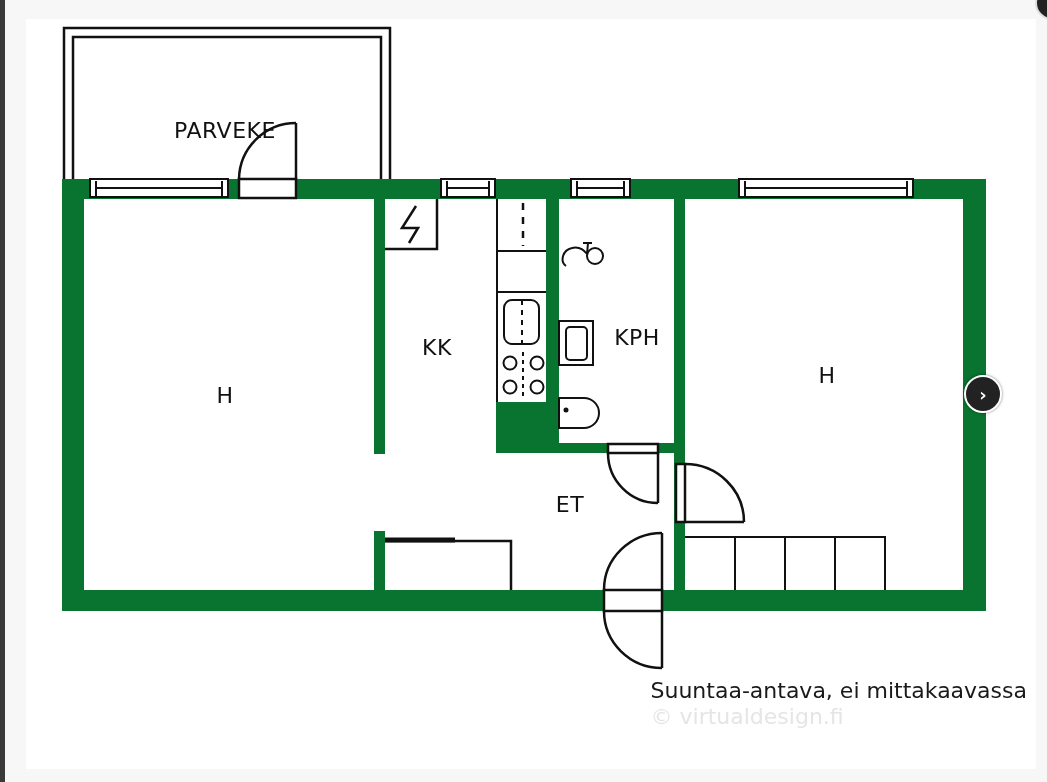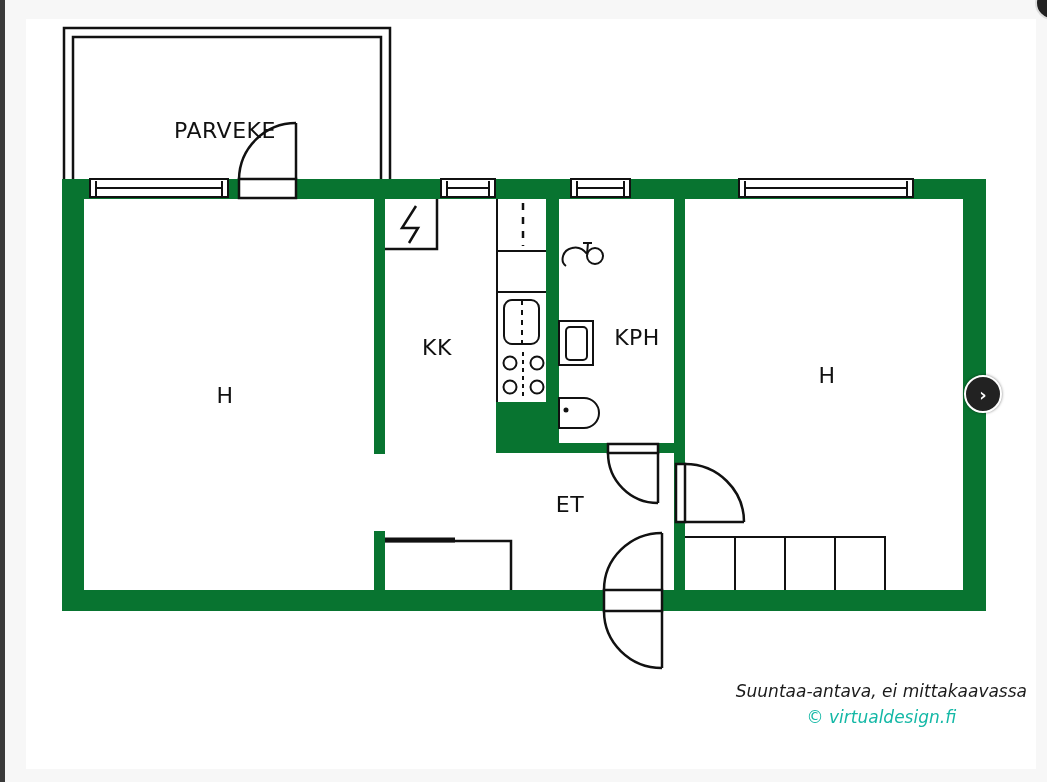--- a/index.html
+++ b/index.html
@@ -20,25 +20,25 @@
   .image-frame {
     position: absolute; left: 26px; top: 19px; width: 1010px; height: 750px;
     background: #ffffff;
   }
   .plan-svg { position: absolute; left: 0; top: 0; }
   .room-label {
     position: absolute; font-size: 22px; color: #111; letter-spacing: 0.5px;
     transform: translate(-50%, -50%); white-space: nowrap;
   }
   .caption {
-    position: absolute; right: 20px; top: 678px; text-align: center;
-    font-size: 17px; line-height: 26px; font-style: italic;
+    position: absolute; right: 20px; top: 678px; text-align: left;
+    font-size: 22px; line-height: 26px;
   }
   .caption .note { color: #1a1a1a; }
-  .caption .credit { color: #14b8a6; }
+  .caption .credit { color: #e5e5e5; }
   .close-btn {
     position: absolute; left: 964px; top: 375px; width: 34px; height: 34px;
     border-radius: 50%; background: #222; border: 2px solid #fff;
     box-shadow: 0 0 3px rgba(0,0,0,0.5);
     color: #fff; font-size: 18px; font-weight: bold;
     display: flex; align-items: center; justify-content: center;
     cursor: pointer;
   }
   .corner-close {
     position: absolute; left: 1030px; top: -14px; width: 30px; height: 30px;

